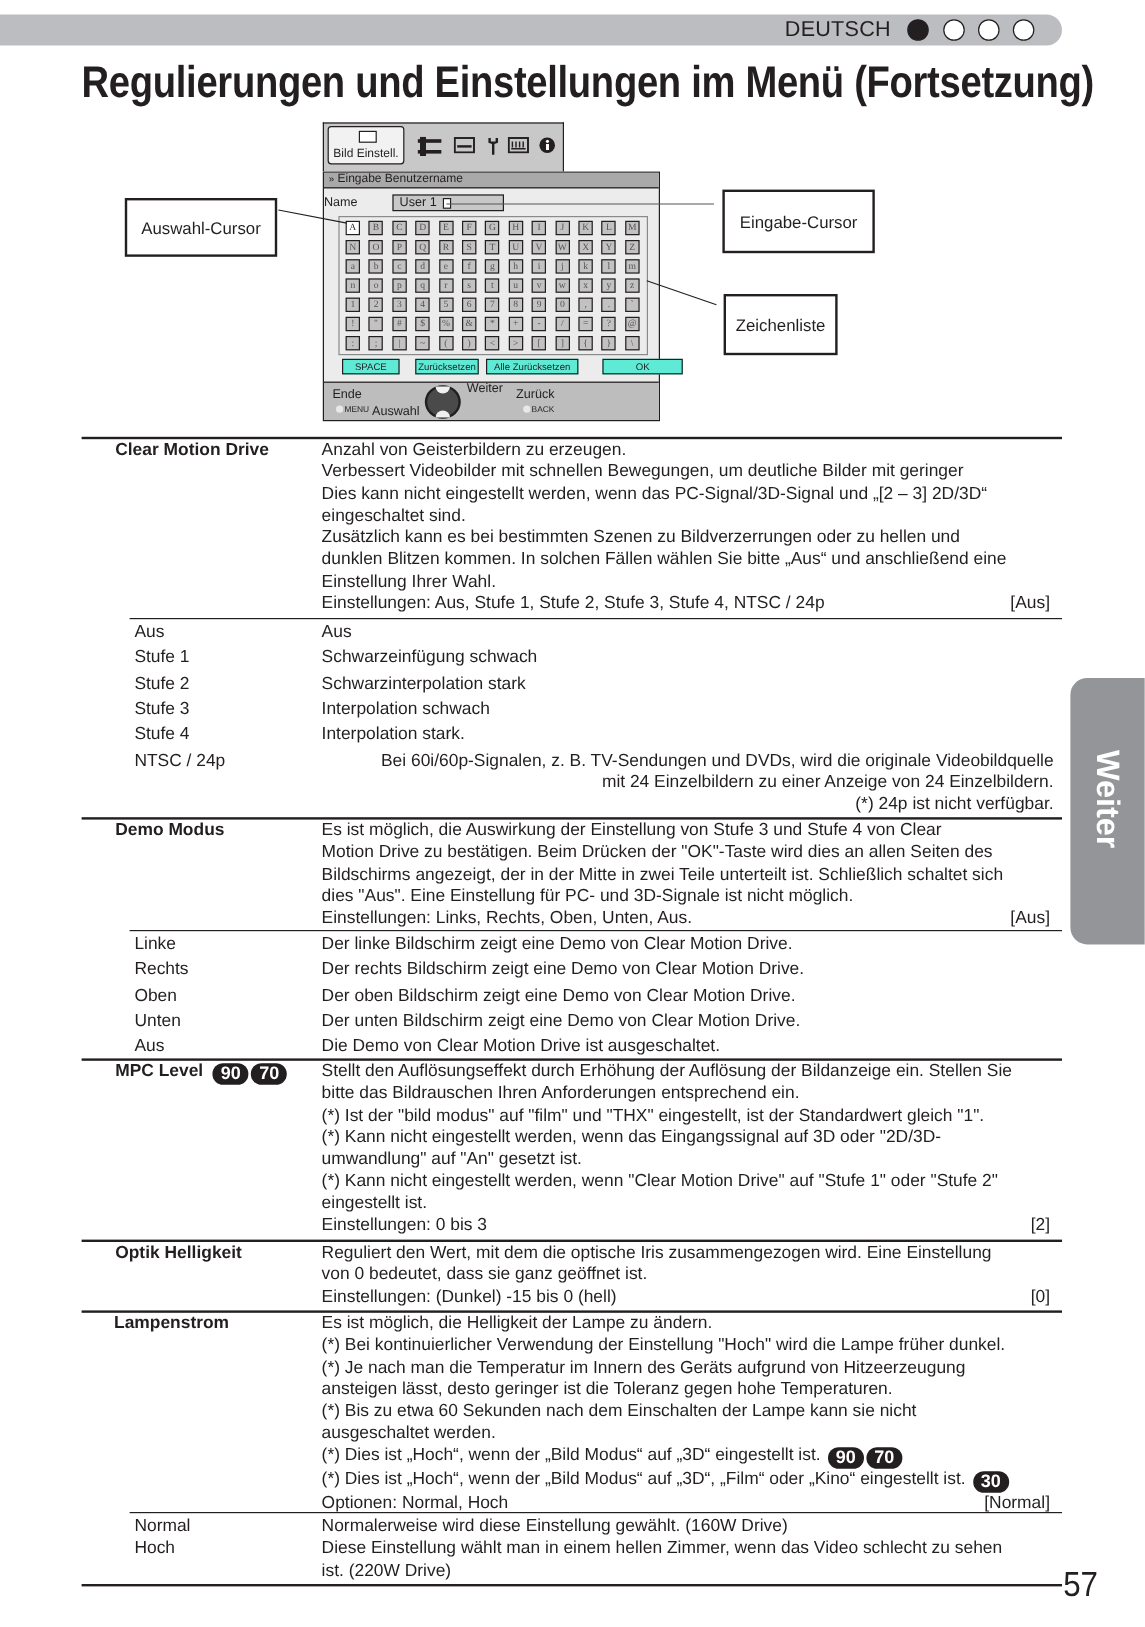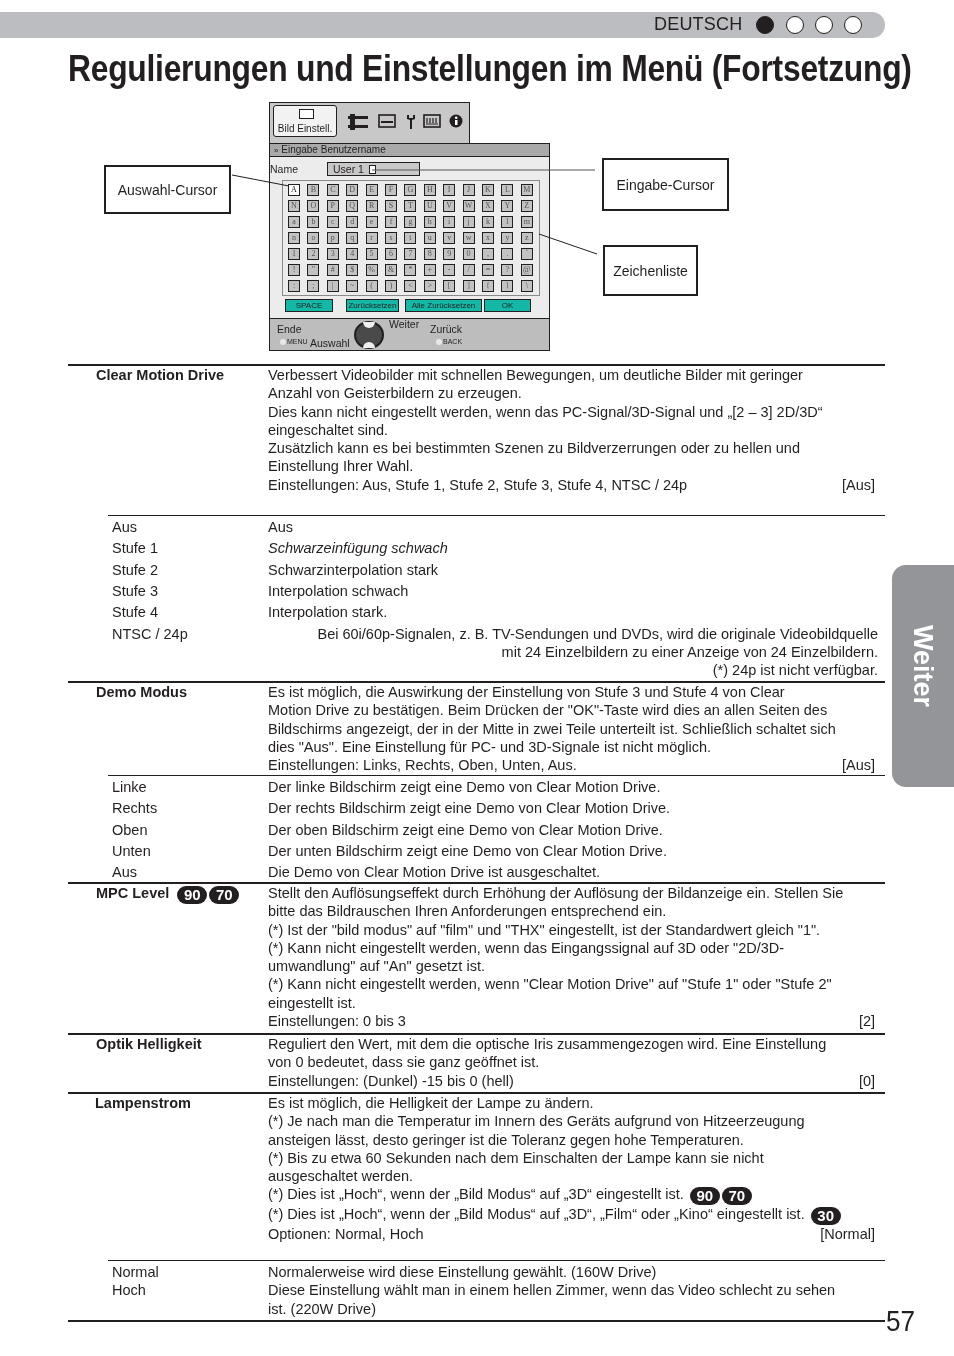--- a/index.html
+++ b/index.html
@@ -59,21 +59,21 @@
   .char-grid {
     position: absolute; left: 12px; top: 36px; width: 258px; height: 116px;
     border: 1px solid #8a8a8a;
   }
   .char-cell {
     position: absolute; width: 12px; height: 12px; background: #c2c2c2; border: 1px solid #231f20;
     font-family: "Liberation Serif", serif; font-size: 8px; line-height: 10px; text-align: center; color: #555;
   }
   .char-cell.sel { background: #fff; color: #231f20; }
   .osd-btn {
-    position: absolute; top: 155px; height: 13px; border: 1px solid #231f20; background: #14b8a6;
+    position: absolute; top: 155px; height: 13px; border: 1px solid #231f20; background: #5eead4;
     font-size: 8px; line-height: 11px; text-align: center;
   }
   .osd-footer {
     position: absolute; left: 0; top: 174px; width: 100%; height: 32px; background: #bdbdbd;
     border-top: 1px solid #231f20;
   }
   .osd-footer .t { position: absolute; font-size: 10.5px; }
   .osd-footer .s { position: absolute; font-size: 7px; }
   .osd-footer .dot { display: inline-block; width: 6px; height: 6px; border-radius: 50%; background: #e8e8e8; margin-right: 1px; vertical-align: middle; }
   .dial {
@@ -260,21 +260,21 @@
       <div class="char-cell" style="left: 140.8px; top: 99px;">&gt;</div>
       <div class="char-cell" style="left: 160.2px; top: 99px;">[</div>
       <div class="char-cell" style="left: 179.6px; top: 99px;">]</div>
       <div class="char-cell" style="left: 199px; top: 99px;">{</div>
       <div class="char-cell" style="left: 218.4px; top: 99px;">}</div>
       <div class="char-cell" style="left: 237.8px; top: 99px;">\</div>
     </div>
   <div class="osd-btn" style="left:15px;width:48px">SPACE</div>
   <div class="osd-btn" style="left:76px;width:53px">Zurücksetzen</div>
   <div class="osd-btn" style="left:135px;width:77px">Alle Zurücksetzen</div>
-  <div class="osd-btn" style="left:214px;width:47px">OK</div>
+  <div class="osd-btn" style="left:232px;width:67px">OK</div>
   <div class="osd-footer">
     <span class="t" style="left:7px;top:4px">Ende</span>
     <span class="s" style="left:10px;top:19px"><span class="dot"></span><span>MENU</span></span>
     <span class="t" style="left:40px;top:18px">Auswahl</span>
     <div class="dial"></div>
     <span class="t" style="left:119px;top:-1px">Weiter</span>
     <span class="t" style="left:160px;top:4px">Zurück</span>
     <span class="s" style="left:166px;top:19px"><span class="dot"></span><span>BACK</span></span>
   </div>
 </div>
@@ -285,38 +285,39 @@
 <svg class="leaders">
   <line x1="232" y1="175" x2="289" y2="186" stroke="#231f20" stroke-width="1"></line>
   <line x1="372" y1="170" x2="595" y2="170" stroke="#555" stroke-width="1"></line>
   <line x1="539" y1="234" x2="597" y2="254" stroke="#231f20" stroke-width="1"></line>
 </svg>
 
 <div id="content">
     <div class="rule" style="left: 68px; width: 817px; top: 364px;"></div>
     <div class="row-label" style="left: 96px; top: 366px;"><span>Clear Motion Drive</span></div>
     <div class="desc" style="top: 366px;">
+      <span class="ln">Anzahl von Geisterbildern zu erzeugen.</span>
       <span class="ln">Verbessert Videobilder mit schnellen Bewegungen, um deutliche Bilder mit geringer</span>
-      <span class="ln">Anzahl von Geisterbildern zu erzeugen.</span>
       <span class="ln">Dies kann nicht eingestellt werden, wenn das PC-Signal/3D-Signal und „[2 – 3] 2D/3D“</span>
       <span class="ln">eingeschaltet sind.</span>
       <span class="ln">Zusätzlich kann es bei bestimmten Szenen zu Bildverzerrungen oder zu hellen und</span>
+      <span class="ln">dunklen Blitzen kommen. In solchen Fällen wählen Sie bitte „Aus“ und anschließend eine</span>
       <span class="ln">Einstellung Ihrer Wahl.</span>
       <span class="ln split">
         <span>Einstellungen: Aus, Stufe 1, Stufe 2, Stufe 3, Stufe 4, NTSC / 24p</span>
         <span>[Aus]</span>
       </span>
     </div>
     <div class="rule thin" style="left: 108px; width: 777px; top: 515px;"></div>
     <div class="sub-label" style="top: 518px;">Aus</div>
     <div class="desc" style="top: 518px;">
       <span class="ln">Aus</span>
     </div>
     <div class="sub-label" style="top: 539.3px;">Stufe 1</div>
-    <div class="desc" style="top: 539.3px; font-style: italic;">
+    <div class="desc" style="top: 539.3px;">
       <span class="ln">Schwarzeinfügung schwach</span>
     </div>
     <div class="sub-label" style="top: 560.6px;">Stufe 2</div>
     <div class="desc" style="top: 560.6px;">
       <span class="ln">Schwarzinterpolation stark</span>
     </div>
     <div class="sub-label" style="top: 581.9px;">Stufe 3</div>
     <div class="desc" style="top: 581.9px;">
       <span class="ln">Interpolation schwach</span>
     </div>
@@ -385,20 +386,21 @@
       <span class="ln">von 0 bedeutet, dass sie ganz geöffnet ist.</span>
       <span class="ln split">
         <span>Einstellungen: (Dunkel) -15 bis 0 (hell)</span>
         <span>[0]</span>
       </span>
     </div>
     <div class="rule" style="left: 68px; width: 817px; top: 1092px;"></div>
     <div class="row-label" style="left: 95px; top: 1094px;"><span>Lampenstrom</span></div>
     <div class="desc" style="top: 1094px;">
       <span class="ln">Es ist möglich, die Helligkeit der Lampe zu ändern.</span>
+      <span class="ln">(*) Bei kontinuierlicher Verwendung der Einstellung "Hoch" wird die Lampe früher dunkel.</span>
       <span class="ln">(*) Je nach man die Temperatur im Innern des Geräts aufgrund von Hitzeerzeugung</span>
       <span class="ln">ansteigen lässt, desto geringer ist die Toleranz gegen hohe Temperaturen.</span>
       <span class="ln">(*) Bis zu etwa 60 Sekunden nach dem Einschalten der Lampe kann sie nicht</span>
       <span class="ln">ausgeschaltet werden.</span>
       <span class="ln"><span>(*) Dies ist „Hoch“, wenn der „Bild Modus“ auf „3D“ eingestellt ist.</span><span class="badge" style="margin-left: 6px;">90</span><span class="badge" style="margin-left: 2px;">70</span></span>
       <span class="ln"><span>(*) Dies ist „Hoch“, wenn der „Bild Modus“ auf „3D“, „Film“ oder „Kino“ eingestellt ist.</span><span class="badge" style="margin-left: 6px;">30</span></span>
       <span class="ln split">
         <span>Optionen: Normal, Hoch</span>
         <span>[Normal]</span>
       </span>

